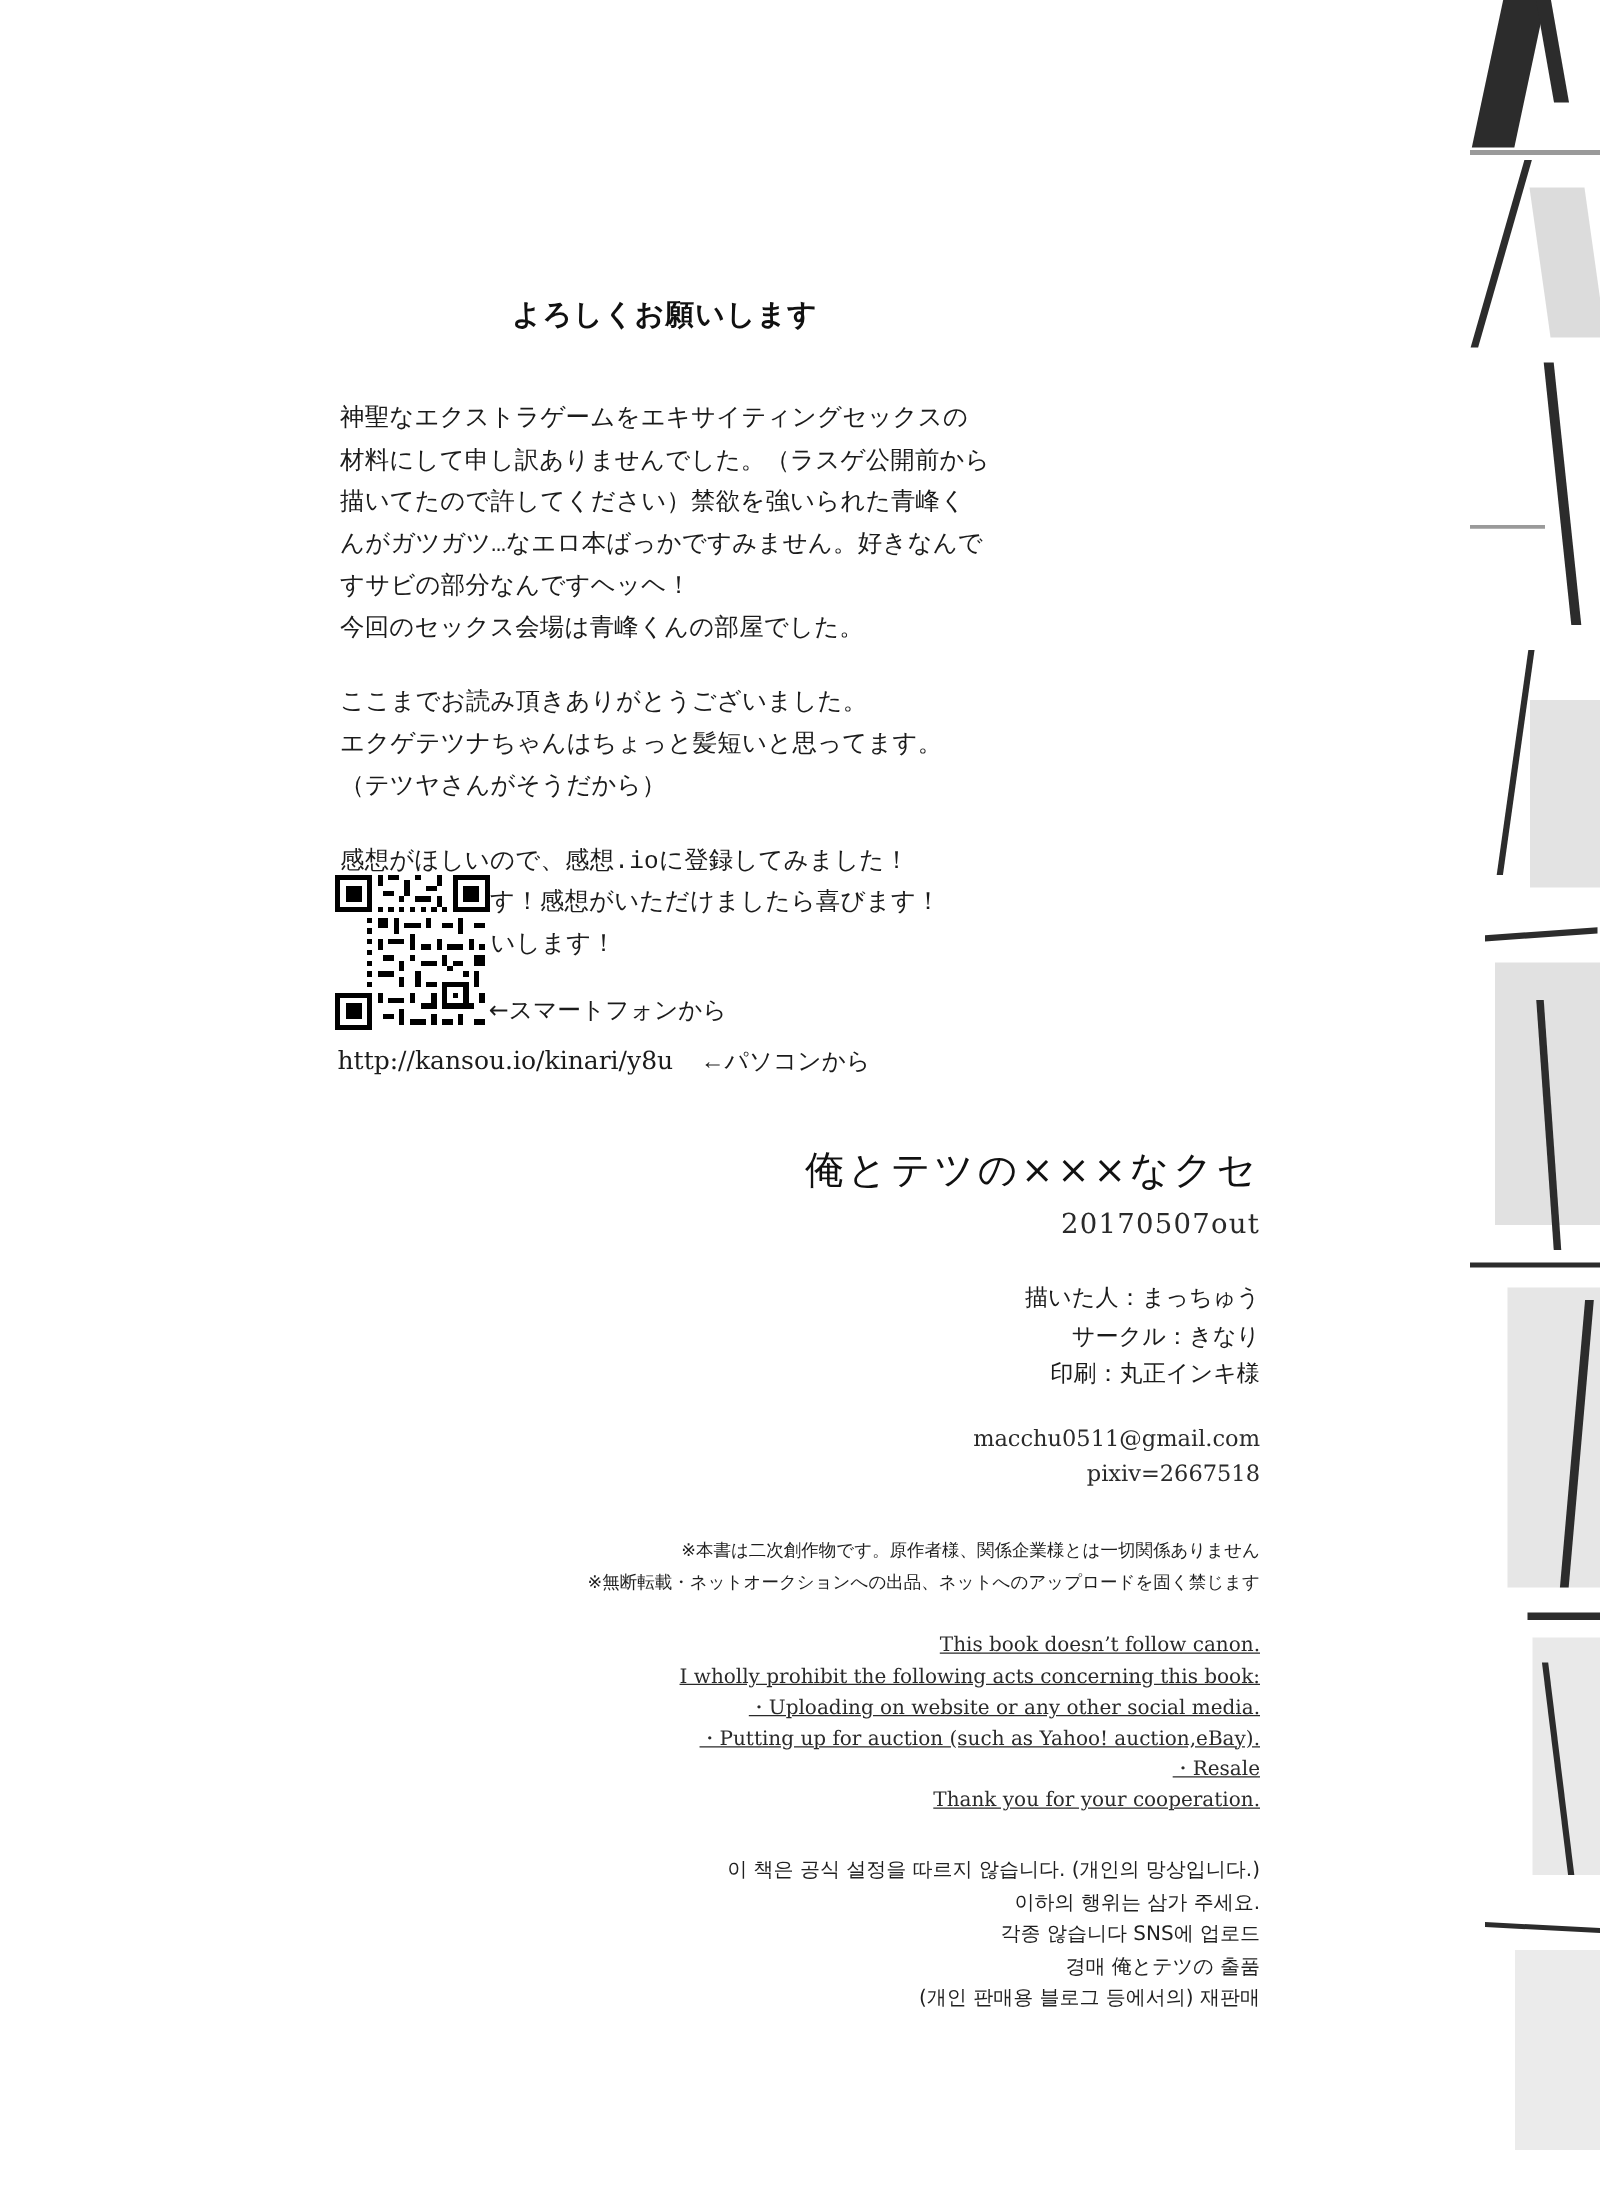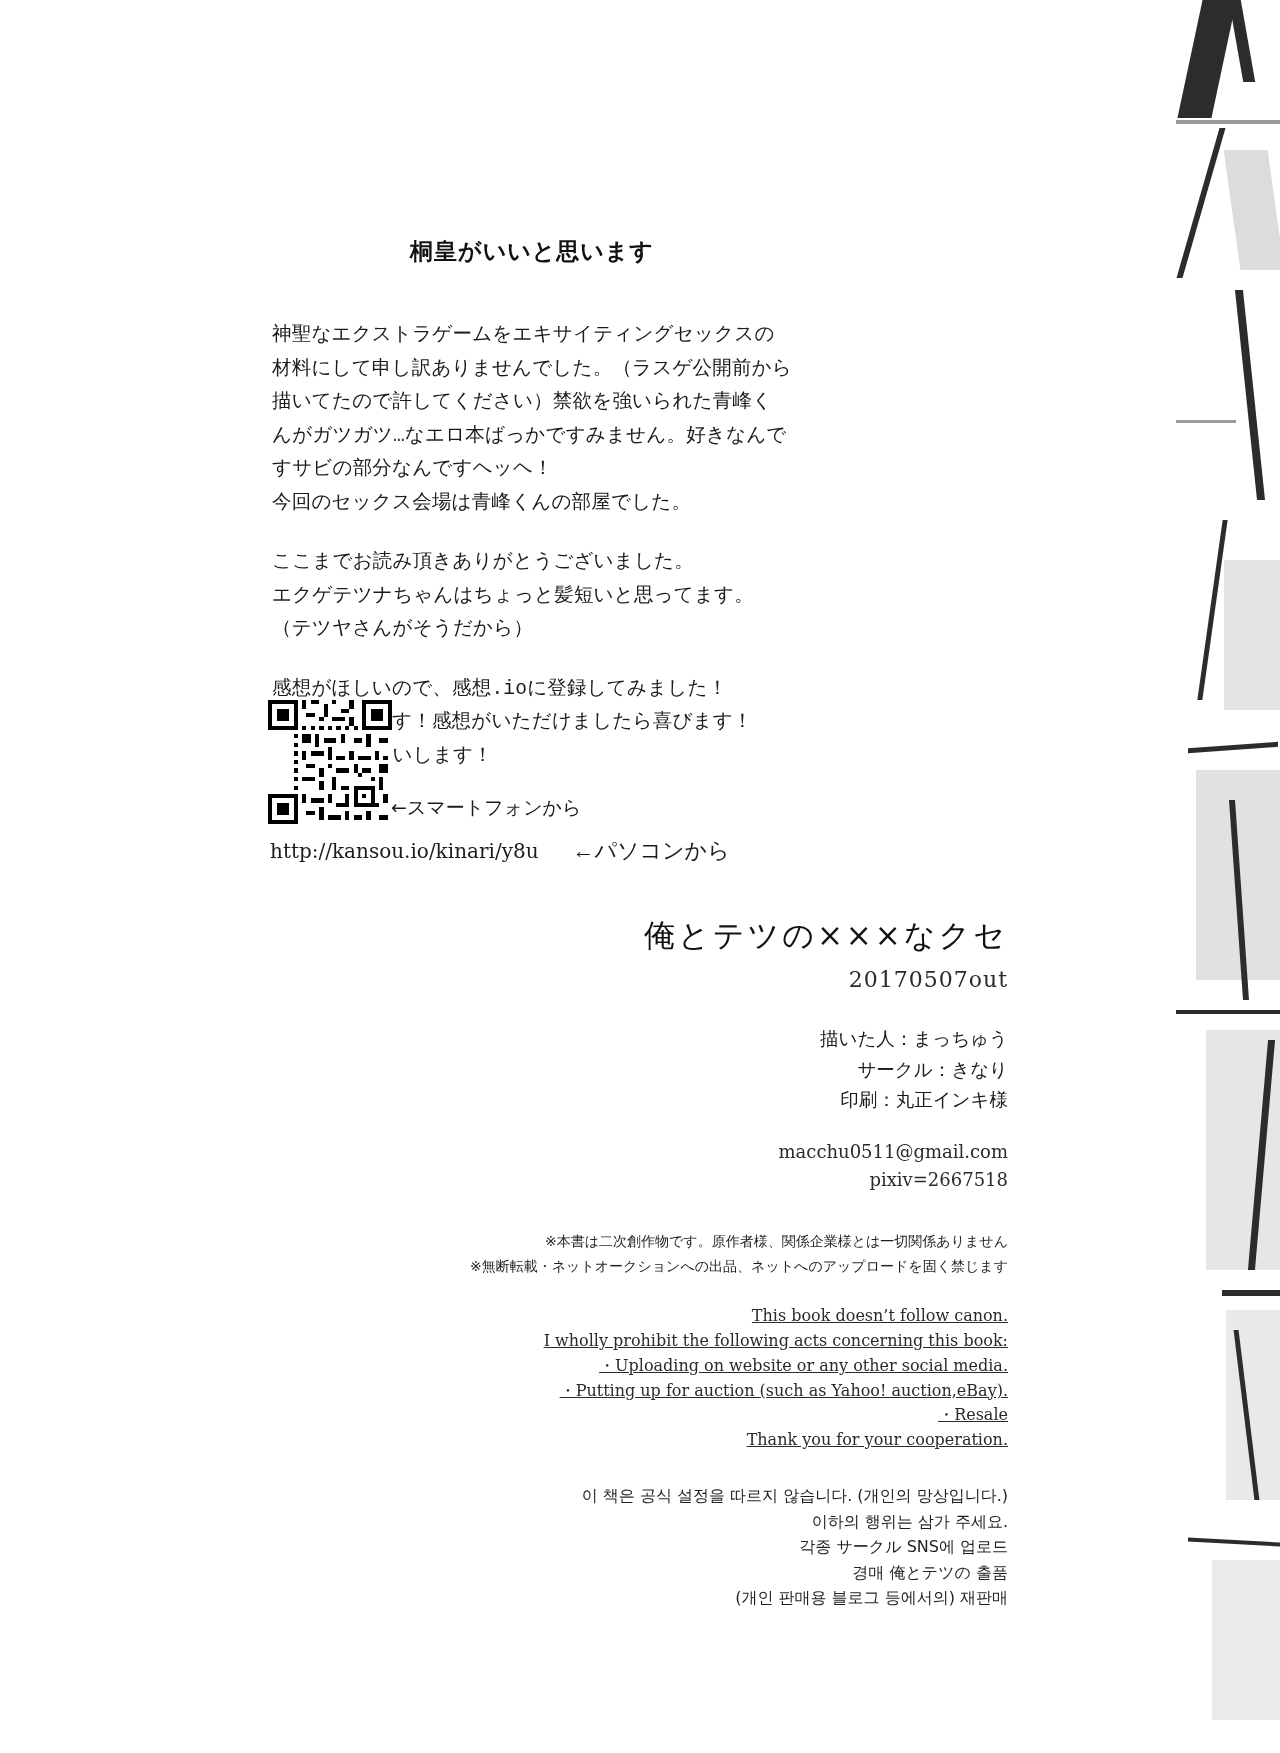--- a/index.html
+++ b/index.html
@@ -85,22 +85,22 @@
     position: absolute;
     left: 270px;
     top: 836px;
     font-family: "DejaVu Serif", serif;
     font-size: 20px;
     color: #1b1b1b;
     white-space: nowrap;
   }
   .url-line .pc-note {
     font-family: Liberation Sans, sans-serif;
-    font-size: 22px;
-    margin-left: 34px;
+    font-size: 19px;
+    margin-left: 22px;
   }
 
   
   .colophon {
     position: absolute;
     right: 272px;
     top: 915px;
     width: 620px;
     text-align: right;
   }
@@ -175,21 +175,21 @@
   <div class="gray" style="left:30px; top:1030px;width:74px; height:240px; opacity:.25;"></div>
   <div class="ink" style="left:82px;  top:1040px;width:7px;  height:230px; transform:skewX(-5deg);"></div>
   <div class="ink" style="left:46px;  top:1290px;width:58px; height:6px;"></div>
   <div class="gray" style="left:50px; top:1310px;width:54px; height:190px; opacity:.22;"></div>
   <div class="ink" style="left:68px;  top:1330px;width:5px;  height:170px; transform:skewX(7deg);"></div>
   <div class="ink" style="left:12px;  top:1540px;width:92px; height:4px; transform:skewY(3deg);"></div>
   <div class="gray" style="left:36px; top:1560px;width:68px; height:160px; opacity:.2;"></div>
 </div>
 
 <div class="afterword">
-  <h1 class="aw-title">桐皇がいいと思います</h1>
+  <h1 class="aw-title">よろしくお願いします</h1>
   <p class="aw-para" style="white-space:pre-line">神聖なエクストラゲームをエキサイティングセックスの材料にして申し訳ありませんでした。（ラスゲ公開前から描いてたので許してください）禁欲を強いられた青峰くんがガツガツ…なエロ本ばっかですみません。好きなんですサビの部分なんですヘッヘ！
 今回のセックス会場は青峰くんの部屋でした。</p>
   <p class="aw-para" style="white-space:pre-line">ここまでお読み頂きありがとうございました。
 エクゲテツナちゃんはちょっと髪短いと思ってます。
 （テツヤさんがそうだから）</p>
   <p class="aw-para" style="white-space:pre-line">感想がほしいので、感想.ioに登録してみました！
 一言でいいです！感想がいただけましたら喜びます！
 よろしくお願いします！</p>
 </div>
 
@@ -323,17 +323,17 @@
     <div>I wholly prohibit the following acts concerning this book:</div>
     <div>・Uploading on website or any other social media.</div>
     <div>・Putting up for auction (such as Yahoo! auction,eBay).</div>
     <div>・Resale</div>
     <div>Thank you for your cooperation.</div>
   </div>
 
   <div class="colo-ko">
     <div>이 책은 공식 설정을 따르지 않습니다. (개인의 망상입니다.)</div>
     <div>이하의 행위는 삼가 주세요.</div>
-    <div>각종 サークル SNS에 업로드</div>
+    <div>각종 않습니다 SNS에 업로드</div>
     <div>경매 俺とテツの 출품</div>
     <div>(개인 판매용 블로그 등에서의) 재판매</div>
   </div>
 </div>
 
 </body></html>

